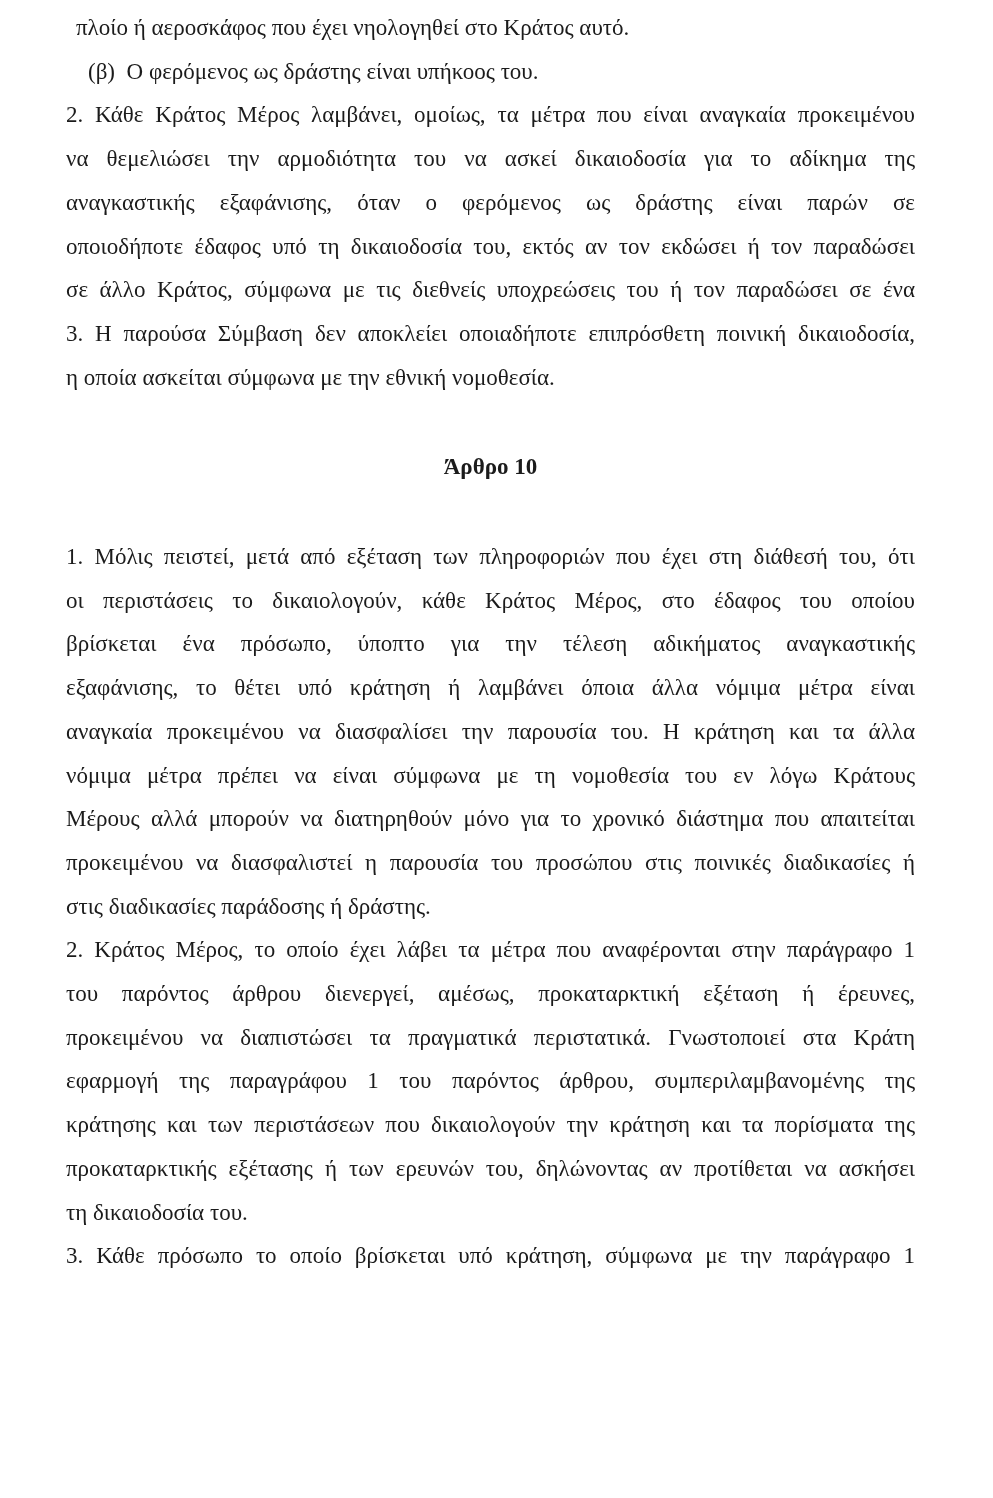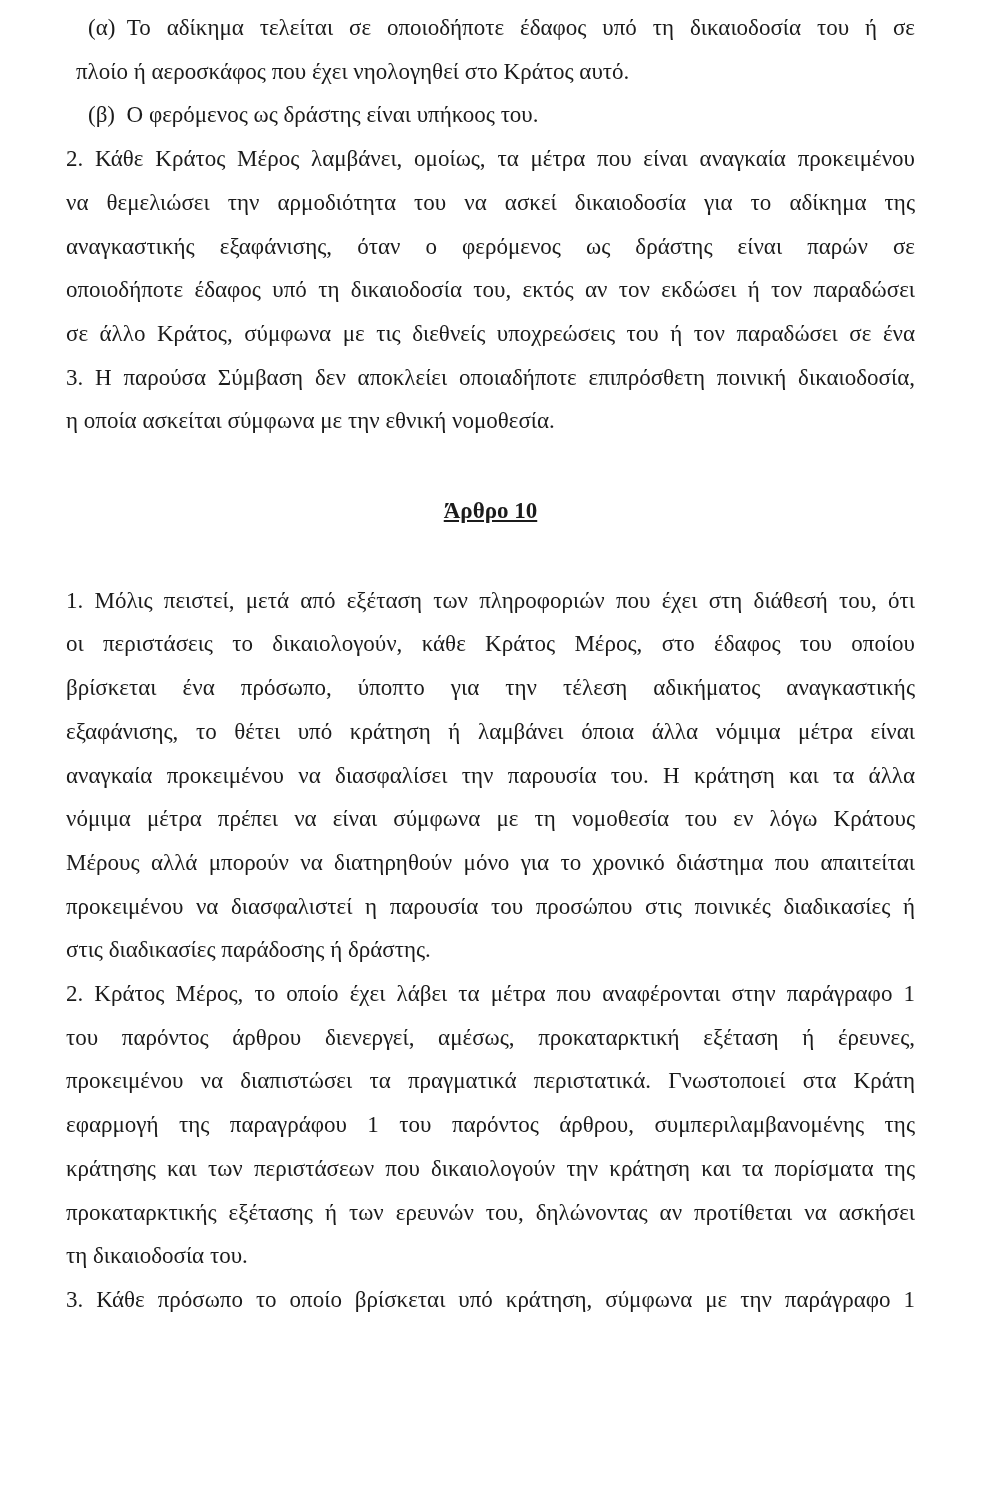--- a/index.html
+++ b/index.html
@@ -35,29 +35,27 @@
   }
   .list .line.first {
     text-indent: 12px;
   }
   .heading {
     margin: 46px 0;
     line-height: 43.7px;
     font-weight: 700;
     text-align: center;
     text-align-last: center;
-    text-decoration: underline;
   }
 </style>
 </head>
 <body>
 
 <div class="page" lang="el">
     <div class="block list">
-      <div class="line first">(α) Το αδίκημα τελείται σε οποιοδήποτε έδαφος υπό τη δικαιοδοσία του ή σε</div>
       <div class="line para-end">πλοίο ή αεροσκάφος που έχει νηολογηθεί στο Κράτος αυτό.</div>
     </div>
     <div class="block list">
       <div class="line first para-end">(β) Ο φερόμενος ως δράστης είναι υπήκοος του.</div>
     </div>
     <div class="block paragraph">
       <div class="line first">2. Κάθε Κράτος Μέρος λαμβάνει, ομοίως, τα μέτρα που είναι αναγκαία προκειμένου</div>
       <div class="line">να θεμελιώσει την αρμοδιότητα του να ασκεί δικαιοδοσία για το αδίκημα της</div>
       <div class="line">αναγκαστικής εξαφάνισης, όταν ο φερόμενος ως δράστης είναι παρών σε</div>
       <div class="line">οποιοδήποτε έδαφος υπό τη δικαιοδοσία του, εκτός αν τον εκδώσει ή τον παραδώσει</div>

